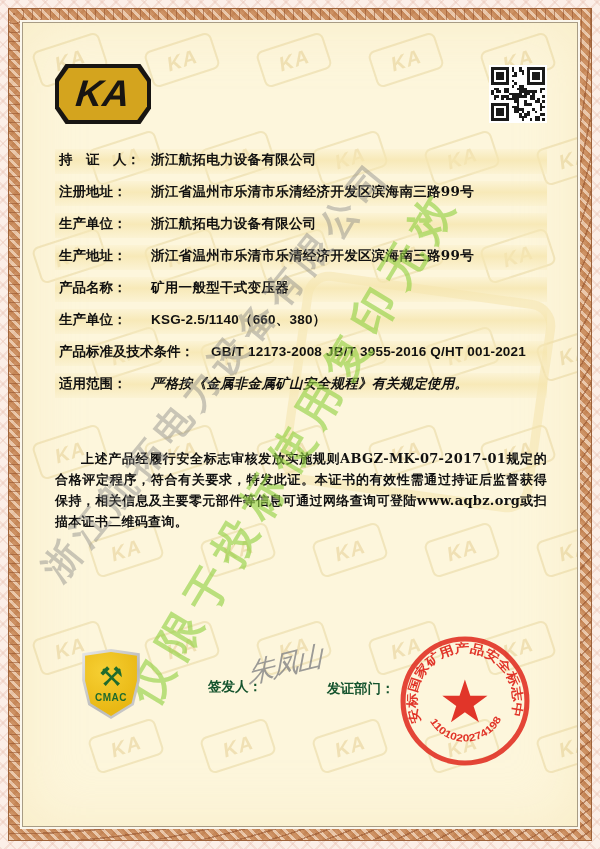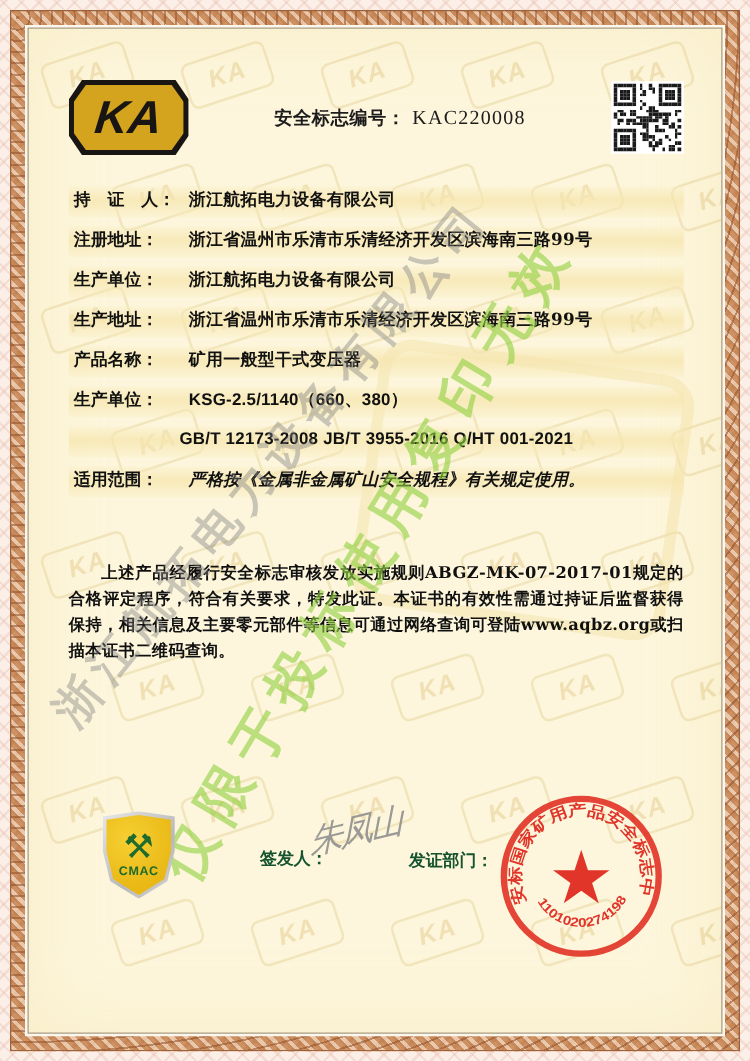--- a/index.html
+++ b/index.html
@@ -133,24 +133,20 @@
     <div class="ghost-rect"></div>
 
     <div class="content">
       <div class="header">
         <div class="ka-logo">
           <div class="ka-outer"></div>
           <div class="ka-inner">
             <span class="ka-text">KA</span>
           </div>
         </div>
-        <div class="cert-no">
-          <span>安全标志编号：</span>
-          <span class="num">KAC220008</span>
-        </div>
         <div class="qr" id="qr" style="display: grid; grid-template-columns: repeat(21, 1fr);">
             <div style="background: rgb(26, 26, 26);"></div>
             <div style="background: rgb(26, 26, 26);"></div>
             <div style="background: rgb(26, 26, 26);"></div>
             <div style="background: rgb(26, 26, 26);"></div>
             <div style="background: rgb(26, 26, 26);"></div>
             <div style="background: rgb(26, 26, 26);"></div>
             <div style="background: rgb(26, 26, 26);"></div>
             <div style="background: rgb(255, 255, 255);"></div>
             <div style="background: rgb(26, 26, 26);"></div>
@@ -609,20 +605,21 @@
         </div>
         <div class="row">
           <span class="lbl">产品名称：</span>
           <span class="val">矿用一般型干式变压器</span>
         </div>
         <div class="row">
           <span class="lbl">生产单位：</span>
           <span class="val latin">KSG-2.5/1140（660、380）</span>
         </div>
         <div class="row">
+          <span class="lbl">产品标准及技术条件：</span>
           <span class="val latin" style="text-align:center">GB/T 12173-2008 JB/T 3955-2016 Q/HT 001-2021</span>
         </div>
         <div class="row">
           <span class="lbl">适用范围：</span>
           <span class="val" style="font-style:italic">严格按《金属非金属矿山安全规程》有关规定使用。</span>
         </div>
       </div>
 
       <div class="notice">上述产品经履行安全标志审核发放实施规则ABGZ-MK-07-2017-01规定的合格评定程序，符合有关要求，特发此证。本证书的有效性需通过持证后监督获得保持，相关信息及主要零元部件等信息可通过网络查询可登陆www.aqbz.org或扫描本证书二维码查询。</div>
     </div>

